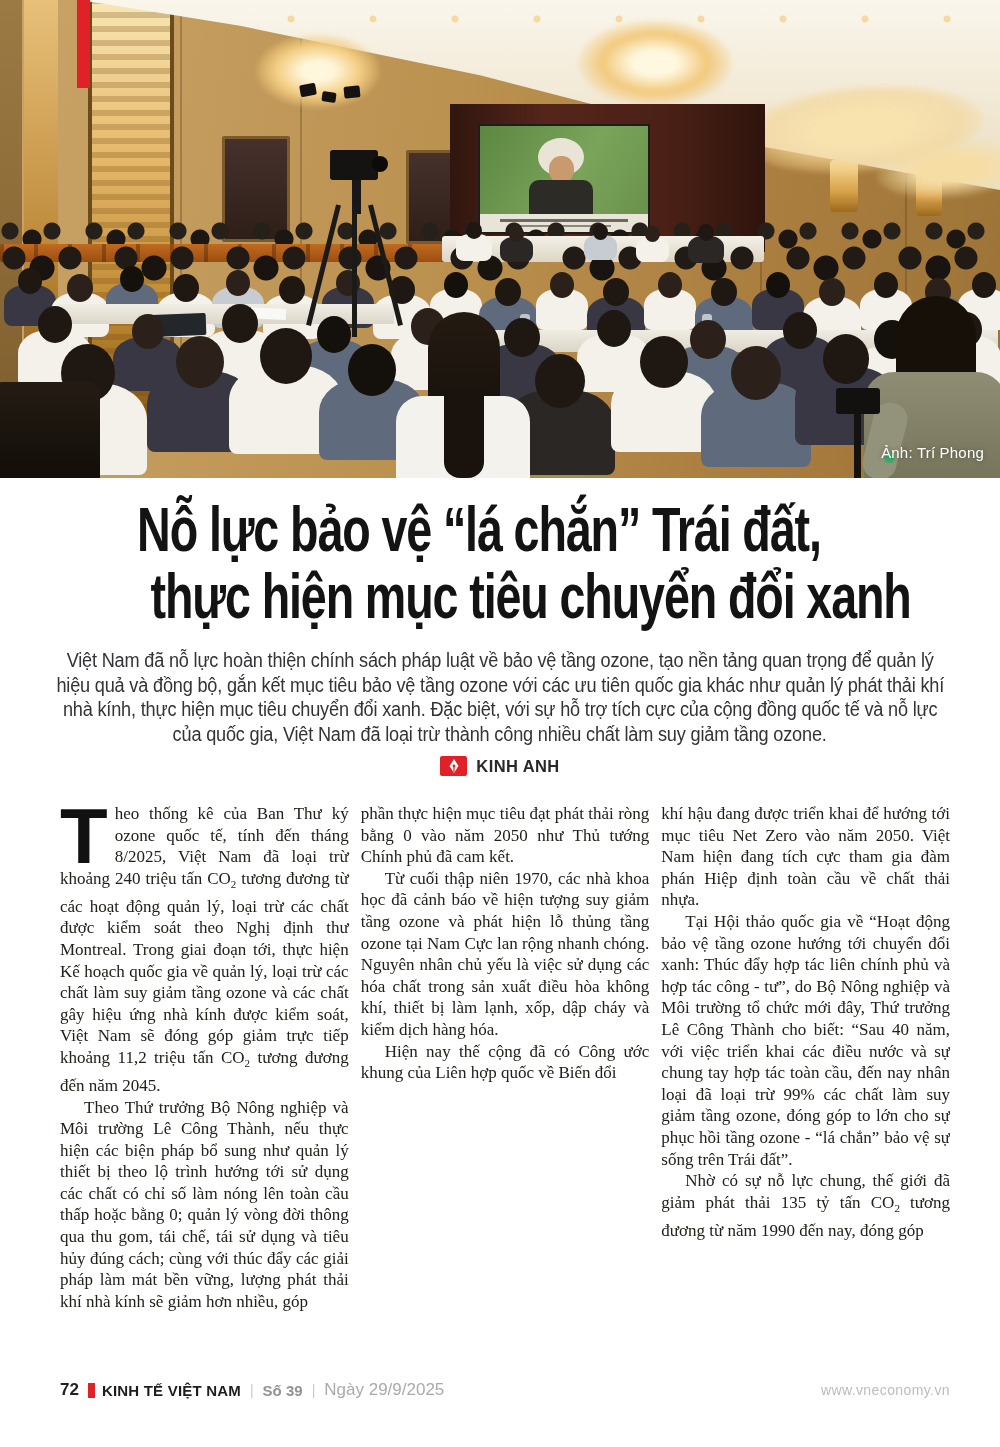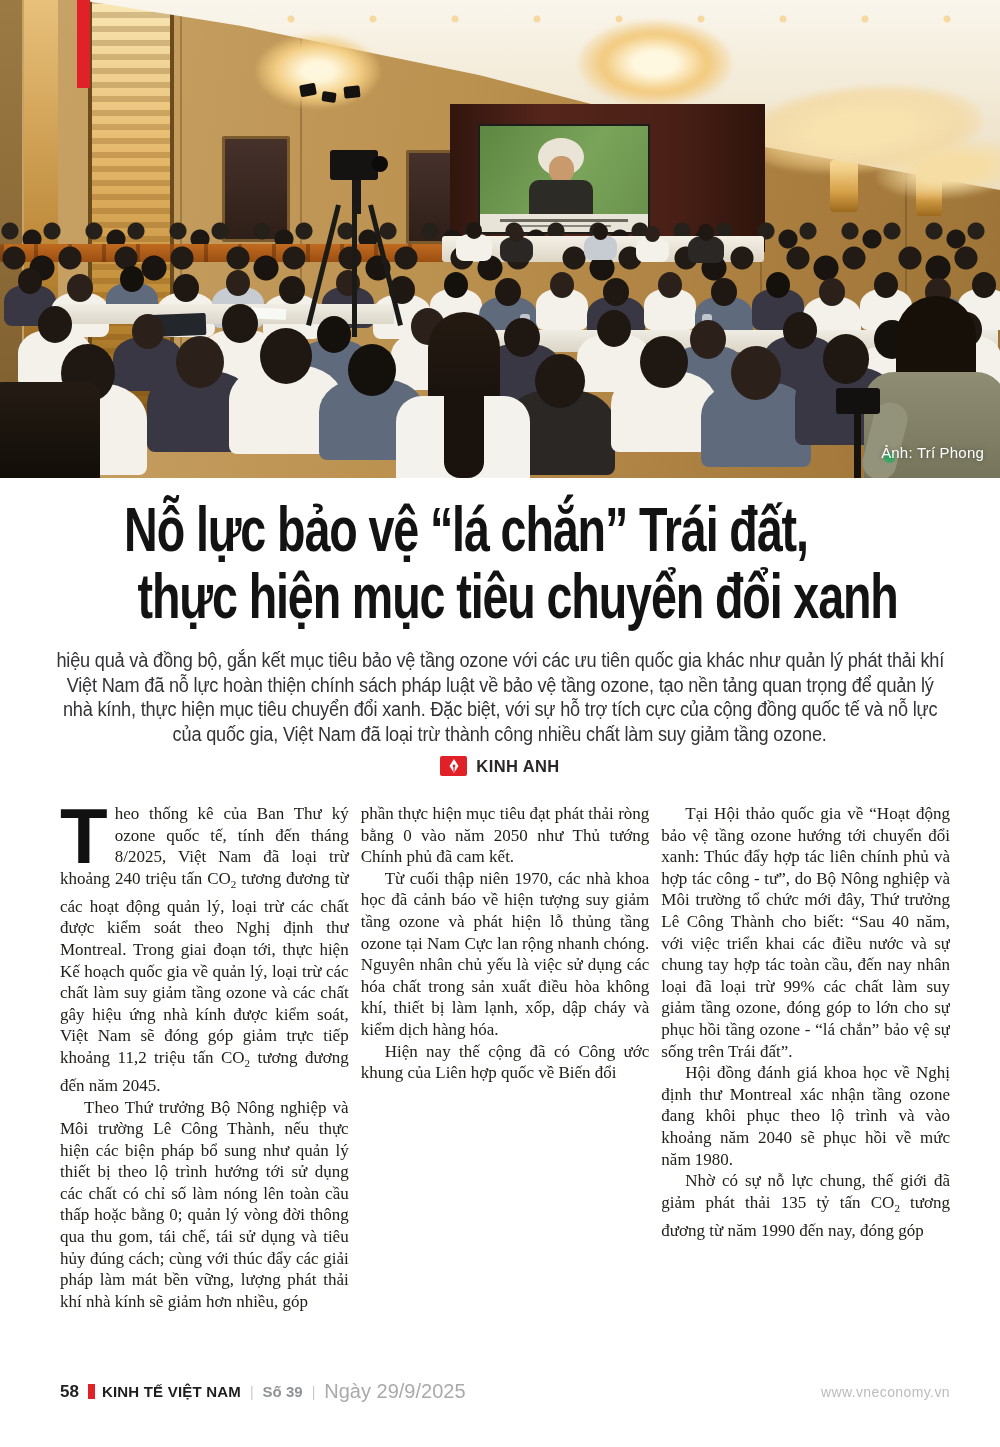--- a/index.html
+++ b/index.html
@@ -94,21 +94,21 @@
   .w1-hairFall{left:444px;top:388px;width:40px;height:90px;background:#1a120c;border-radius:0 0 16px 16px;}
   .w2-hair{left:896px;top:296px;width:80px;height:100px;background:#171009;border-radius:40px 40px 18px 18px;}
   .w2-torso{left:864px;top:372px;width:142px;height:108px;background:linear-gradient(#8f8e74,#76755c);border-radius:30px 30px 0 0;}
   .w2-arm{left:868px;top:402px;width:34px;height:78px;background:#93927a;border-radius:16px;transform:rotate(14deg);}
   .w2-bracelet{left:884px;top:452px;width:11px;height:11px;background:#3faa68;border-radius:50%;}
   .credit{right:16px;top:444px;color:#fff;font-size:15px;letter-spacing:.2px;
     text-shadow:0 0 5px rgba(0,0,0,.4);}
   .corner-bar{position:absolute;left:77px;top:0;width:13px;height:88px;background:#e02127;}
 
   
-  .headline{position:absolute;left:4px;top:496px;width:812px;text-align:center;color:#131313;}
+  .headline{position:absolute;left:17px;top:496px;width:812px;text-align:center;color:#131313;}
   .hl-line{height:67px;line-height:67px;}
   .hl-line span{display:inline-block;white-space:nowrap;transform:scaleX(.74);transform-origin:50% 50%;
     font-weight:800;font-size:63px;letter-spacing:-1.5px;font-family:"Liberation Sans",sans-serif;}
 
   
   .lede{position:absolute;left:0;top:648px;width:1000px;text-align:center;color:#333236;}
   .lede .ln{display:block;height:24.5px;line-height:24.5px;}
   .lede .ln span{display:inline-block;white-space:nowrap;transform:scaleX(.93);transform-origin:50% 50%;
     font-size:19.5px;letter-spacing:-0.2px;}
 
@@ -136,21 +136,21 @@
   .sh1 span{font-size:23px;color:#898c8e;}
   .sh2 span{font-size:24px;color:#141619;}
 
   
   .footer{position:absolute;left:60px;right:50px;top:1380px;display:flex;align-items:center;}
   .pg{font-weight:800;font-size:17px;color:#222;}
   .redbar{width:7px;height:15px;background:#e02127;margin:0 7px 0 9px;}
   .mag{font-weight:800;font-size:15px;color:#1f1c1d;letter-spacing:.2px;}
   .sep{color:#c9c9c9;margin:0 9px;font-size:14px;}
   .issue{font-weight:700;font-size:15px;color:#909396;}
-  .date{font-size:20px;color:#a8aaac;}
+  .date{font-size:17px;color:#a8aaac;}
   .url{margin-left:auto;font-size:14px;color:#babcbd;letter-spacing:.4px;}
 </style>
 </head>
 <body>
 
 <div class="photo">
   <div class="lp2"></div>
   <div class="colA"></div>
   <div class="lp1"></div>
   <div class="seam" style="left:180px;top:0;height:440px"></div>
@@ -310,22 +310,22 @@
   <div class="credit">Ảnh: Trí Phong</div>
 </div>
 <div class="corner-bar"></div>
 
 <div class="headline">
   <div class="hl-line"><span>Nỗ lực bảo vệ “lá chắn” Trái đất,</span></div>
   <div class="hl-line"><span>thực hiện mục tiêu chuyển đổi xanh</span></div>
 </div>
 
 <div class="lede">
+  <div class="ln"><span>Việt Nam đã nỗ lực hoàn thiện chính sách pháp luật về bảo vệ tầng ozone, tạo nền tảng quan trọng để quản lý</span></div>
   <div class="ln"><span>hiệu quả và đồng bộ, gắn kết mục tiêu bảo vệ tầng ozone với các ưu tiên quốc gia khác như quản lý phát thải khí</span></div>
-  <div class="ln"><span>Việt Nam đã nỗ lực hoàn thiện chính sách pháp luật về bảo vệ tầng ozone, tạo nền tảng quan trọng để quản lý</span></div>
   <div class="ln"><span>nhà kính, thực hiện mục tiêu chuyển đổi xanh. Đặc biệt, với sự hỗ trợ tích cực của cộng đồng quốc tế và nỗ lực</span></div>
   <div class="ln"><span>của quốc gia, Việt Nam đã loại trừ thành công nhiều chất làm suy giảm tầng ozone.</span></div>
 </div>
 
 <div class="byline">
   <div class="nib-box">
     <svg width="12" height="14" viewBox="0 0 12 14">
       <path d="M6 0 L10.5 7 L6 14 L1.5 7 Z" fill="#ffffff"></path>
       <circle cx="6" cy="7" r="1.4" fill="#e02127"></circle>
       <rect x="5.4" y="7" width="1.2" height="6" fill="#e02127"></rect>
@@ -338,28 +338,28 @@
   <div class="col">
     <p class="noindent"><span class="dropcap">T</span><span>heo thống kê của Ban Thư ký ozone quốc tế, tính đến tháng 8/2025, Việt Nam đã loại trừ khoảng 240 triệu tấn CO<sub>2</sub> tương đương từ các hoạt động quản lý, loại trừ các chất được kiểm soát theo Nghị định thư Montreal. Trong giai đoạn tới, thực hiện Kế hoạch quốc gia về quản lý, loại trừ các chất làm suy giảm tầng ozone và các chất gây hiệu ứng nhà kính được kiểm soát, Việt Nam sẽ đóng góp giảm trực tiếp khoảng 11,2 triệu tấn CO<sub>2</sub> tương đương đến năm 2045.</span></p>
     <p>Theo Thứ trưởng Bộ Nông nghiệp và Môi trường Lê Công Thành, nếu thực hiện các biện pháp bổ sung như quản lý thiết bị theo lộ trình hướng tới sử dụng các chất có chỉ số làm nóng lên toàn cầu thấp hoặc bằng 0; quản lý vòng đời thông qua thu gom, tái chế, tái sử dụng và tiêu hủy đúng cách; cùng với thúc đẩy các giải pháp làm mát bền vững, lượng phát thải khí nhà kính sẽ giảm hơn nhiều, góp</p>
   </div>
   <div class="col">
     <p class="noindent">phần thực hiện mục tiêu đạt phát thải ròng bằng 0 vào năm 2050 như Thủ tướng Chính phủ đã cam kết.</p>
     <p>Từ cuối thập niên 1970, các nhà khoa học đã cảnh báo về hiện tượng suy giảm tầng ozone và phát hiện lỗ thủng tầng ozone tại Nam Cực lan rộng nhanh chóng. Nguyên nhân chủ yếu là việc sử dụng các hóa chất trong sản xuất điều hòa không khí, thiết bị làm lạnh, xốp, dập cháy và kiểm dịch hàng hóa.</p>
     <p>Hiện nay thế cộng đã có Công ước khung của Liên hợp quốc về Biến đổi</p>
   </div>
   <div class="col">
+    <p class="noindent">khí hậu đang được triển khai để hướng tới mục tiêu Net Zero vào năm 2050. Việt Nam hiện đang tích cực tham gia đàm phán Hiệp định toàn cầu về chất thải nhựa.</p>
     <p>Tại Hội thảo quốc gia về “Hoạt động bảo vệ tầng ozone hướng tới chuyển đổi xanh: Thúc đẩy hợp tác liên chính phủ và hợp tác công - tư”, do Bộ Nông nghiệp và Môi trường tổ chức mới đây, Thứ trưởng Lê Công Thành cho biết: “Sau 40 năm, với việc triển khai các điều nước và sự chung tay hợp tác toàn cầu, đến nay nhân loại đã loại trừ 99% các chất làm suy giảm tầng ozone, đóng góp to lớn cho sự phục hồi tầng ozone - “lá chắn” bảo vệ sự sống trên Trái đất”.</p>
-    <p>Hội đồng đánh giá khoa học về Nghị định thư Montreal xác nhận tầng ozone đang khôi phục theo lộ trình và vào khoảng năm 2040 sẽ phục hồi về mức năm 1980.</p>
     <p>Nhờ có sự nỗ lực chung, thế giới đã giảm phát thải 135 tỷ tấn CO<sub>2</sub> tương đương từ năm 1990 đến nay, đóng góp</p>
   </div>
 </div>
 
 <div class="footer">
-  <span class="pg">58</span>
+  <span class="pg">72</span>
   <span class="redbar"></span>
   <span class="mag">KINH TẾ VIỆT NAM</span>
   <span class="sep">|</span>
   <span class="issue">Số 39</span>
   <span class="sep">|</span>
   <span class="date">Ngày 29/9/2025</span>
   <span class="url">www.vneconomy.vn</span>
 </div>
 
 </body></html>

